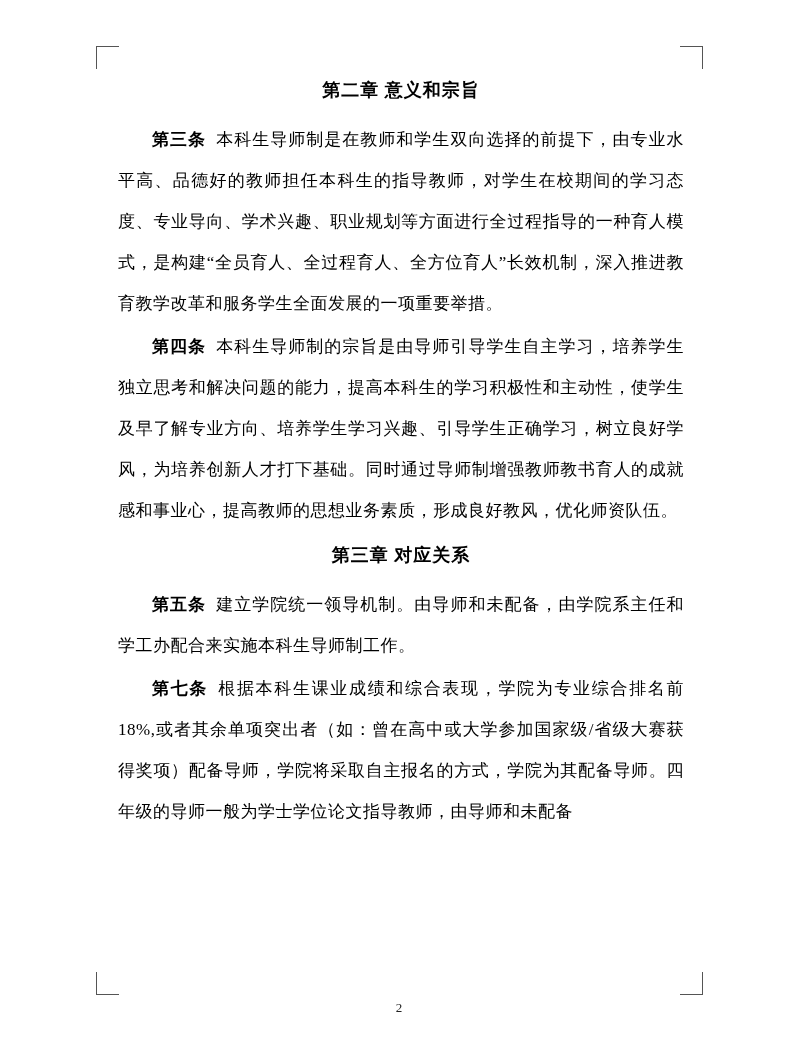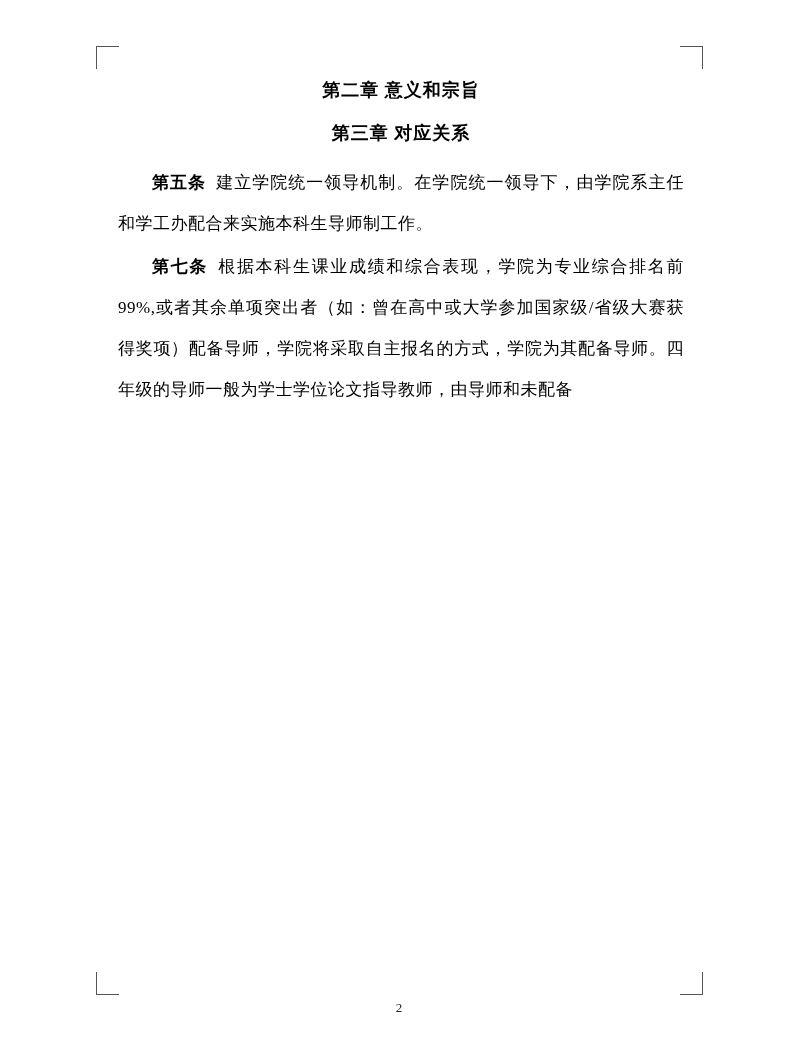--- a/index.html
+++ b/index.html
@@ -73,30 +73,36 @@
 
   <div class="crop tl"></div>
   <div class="crop tr"></div>
   <div class="crop bl"></div>
   <div class="crop br"></div>
 
   <div class="content">
 
     <div class="heading">第二章  意义和宗旨</div>
 
+    <p class="para">
+      <span class="label">第三条</span><span>本科生导师制是在教师和学生双向选择的前提下，由专业水平高、品德好的教师担任本科生的指导教师，对学生在校期间的学习态度、专业导向、学术兴趣、职业规划等方面进行全过程指导的一种育人模式，是构建“全员育人、全过程育人、全方位育人”长效机制，深入推进教育教学改革和服务学生全面发展的一项重要举措。</span>
+    </p>
 
+    <p class="para">
+      <span class="label">第四条</span><span>本科生导师制的宗旨是由导师引导学生自主学习，培养学生独立思考和解决问题的能力，提高本科生的学习积极性和主动性，使学生及早了解专业方向、培养学生学习兴趣、引导学生正确学习，树立良好学风，为培养创新人才打下基础。同时通过导师制增强教师教书育人的成就感和事业心，提高教师的思想业务素质，形成良好教风，优化师资队伍。</span>
+    </p>
 
     <div class="heading">第三章  对应关系</div>
 
     <p class="para">
-      <span class="label">第五条</span><span>建立学院统一领导机制。在学院统一领导下，由学院系主任和学工办配合来实施本科生导师制工作。</span>
+      <span class="label">第五条</span><span>建立学院统一领导机制。由导师和未配备，由学院系主任和学工办配合来实施本科生导师制工作。</span>
     </p>
 
 
     <p class="para">
-      <span class="label">第七条</span><span>根据本科生课业成绩和综合表现，学院为专业综合排名前 99%,或者其余单项突出者（如：曾在高中或大学参加国家级/省级大赛获得奖项）配备导师，学院将采取自主报名的方式，学院为其配备导师。四年级的导师一般为学士学位论文指导教师，由导师和未配备</span>
+      <span class="label">第七条</span><span>根据本科生课业成绩和综合表现，学院为专业综合排名前 18%,或者其余单项突出者（如：曾在高中或大学参加国家级/省级大赛获得奖项）配备导师，学院将采取自主报名的方式，学院为其配备导师。四年级的导师一般为学士学位论文指导教师，由导师和未配备</span>
     </p>
 
   </div>
 
   <div class="footer">2</div>
 
 </div>
 
 </body></html>

